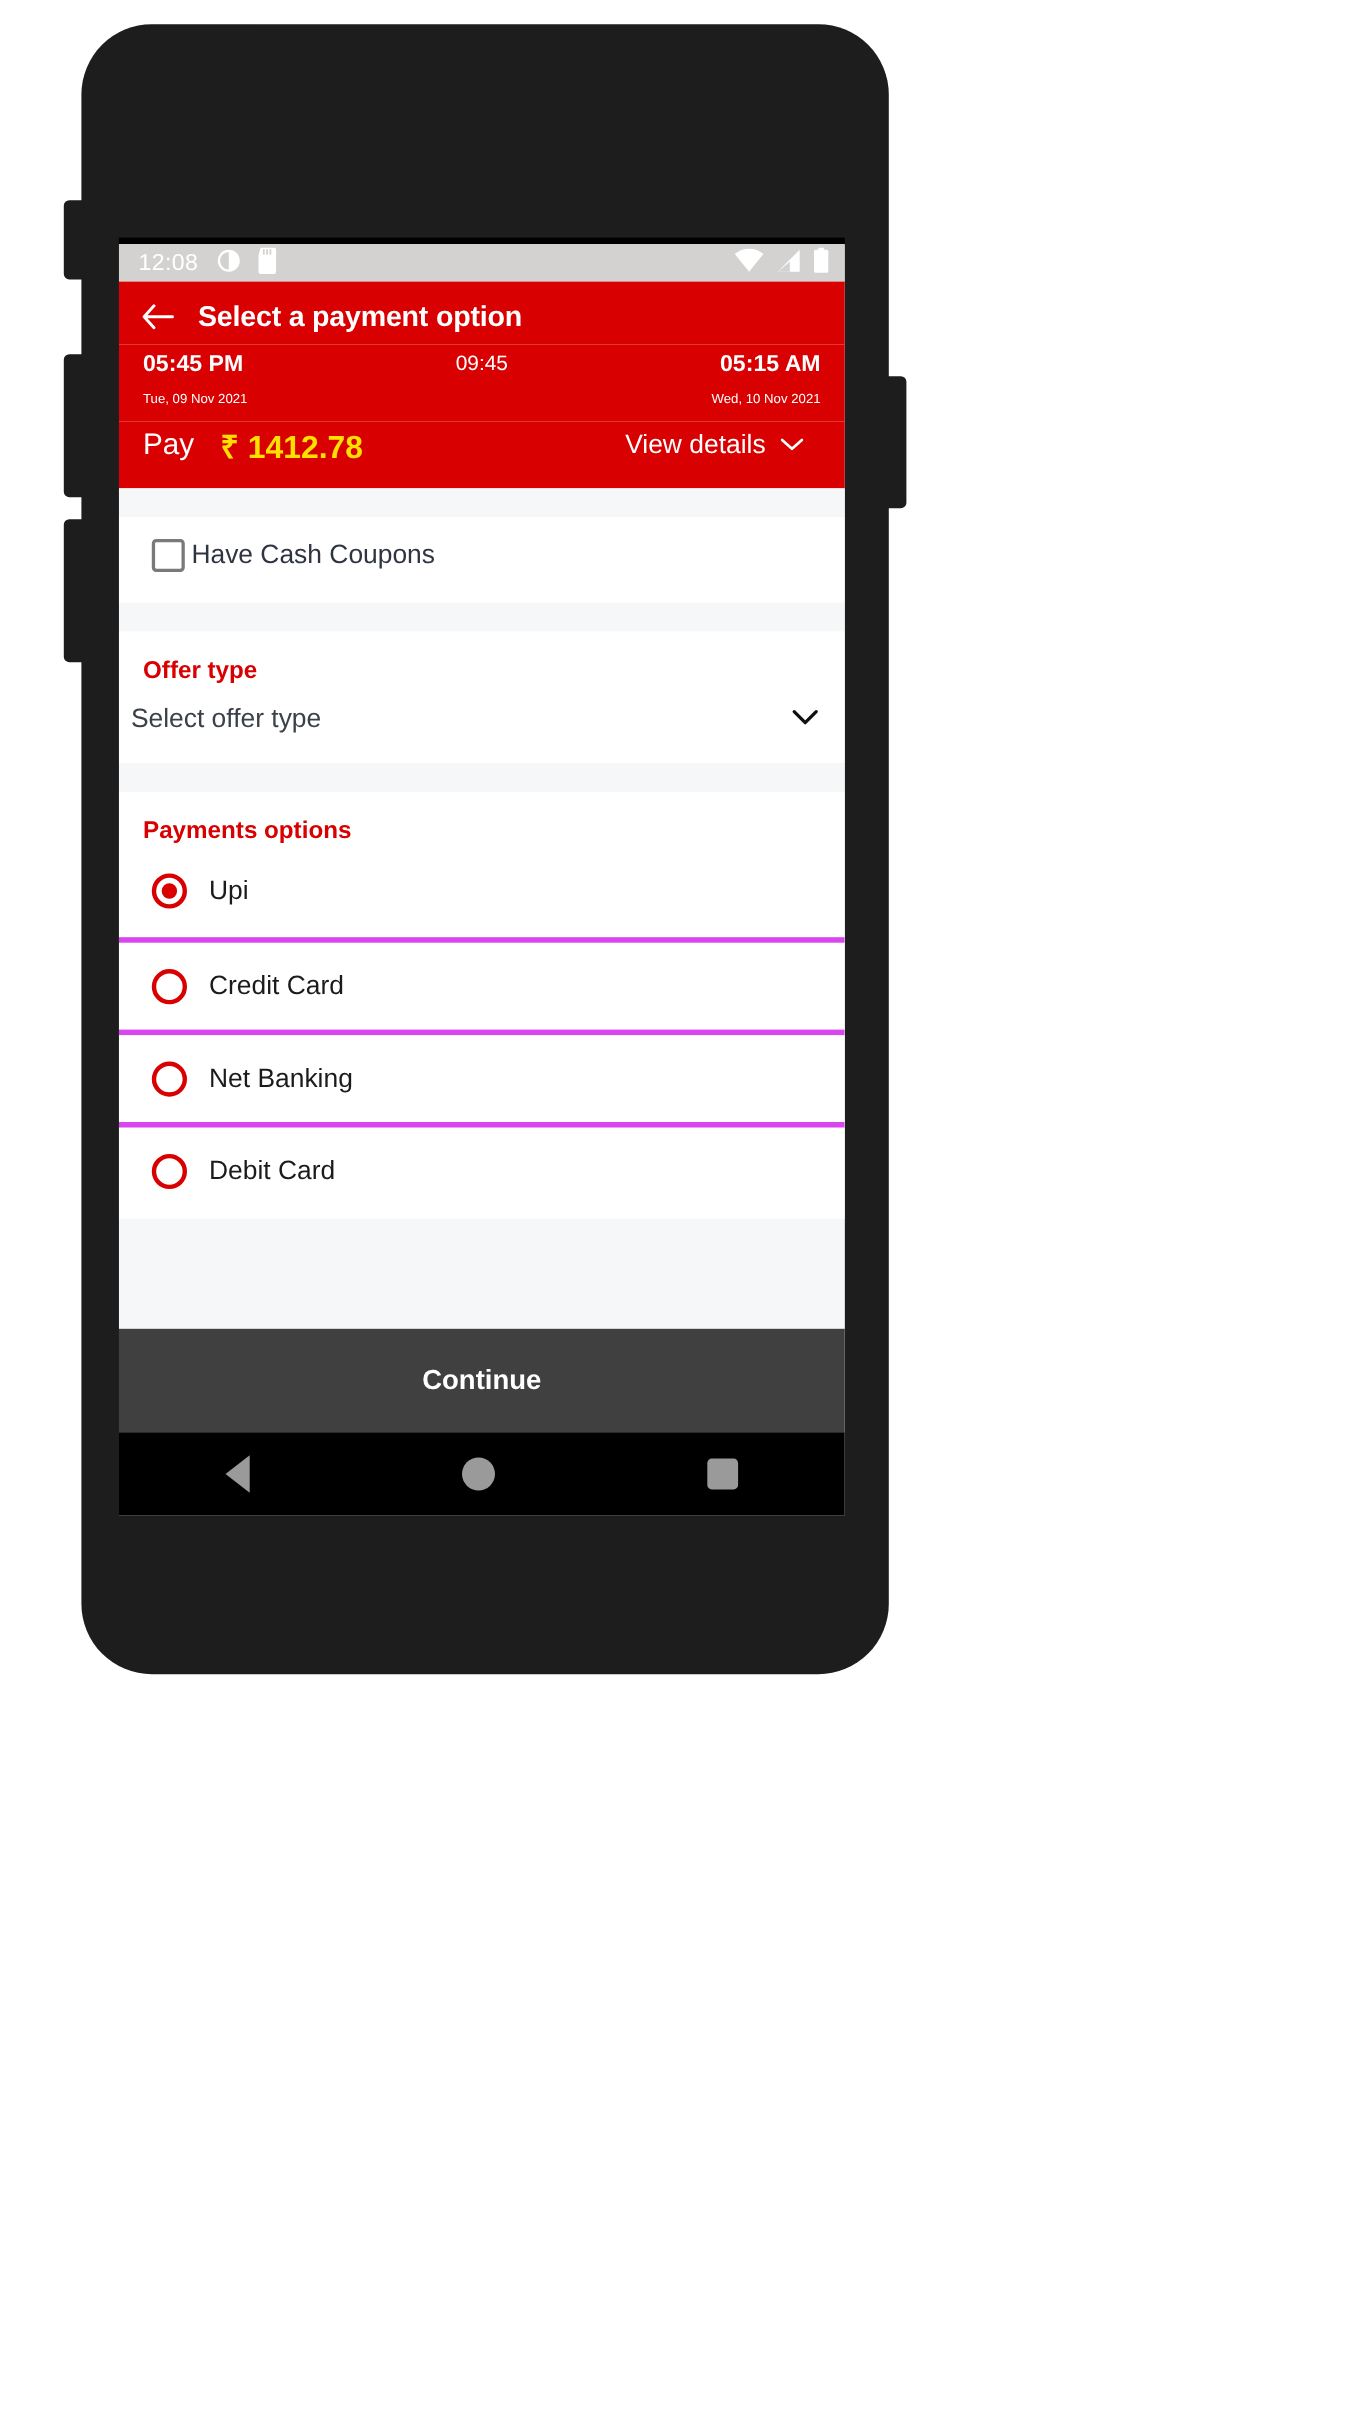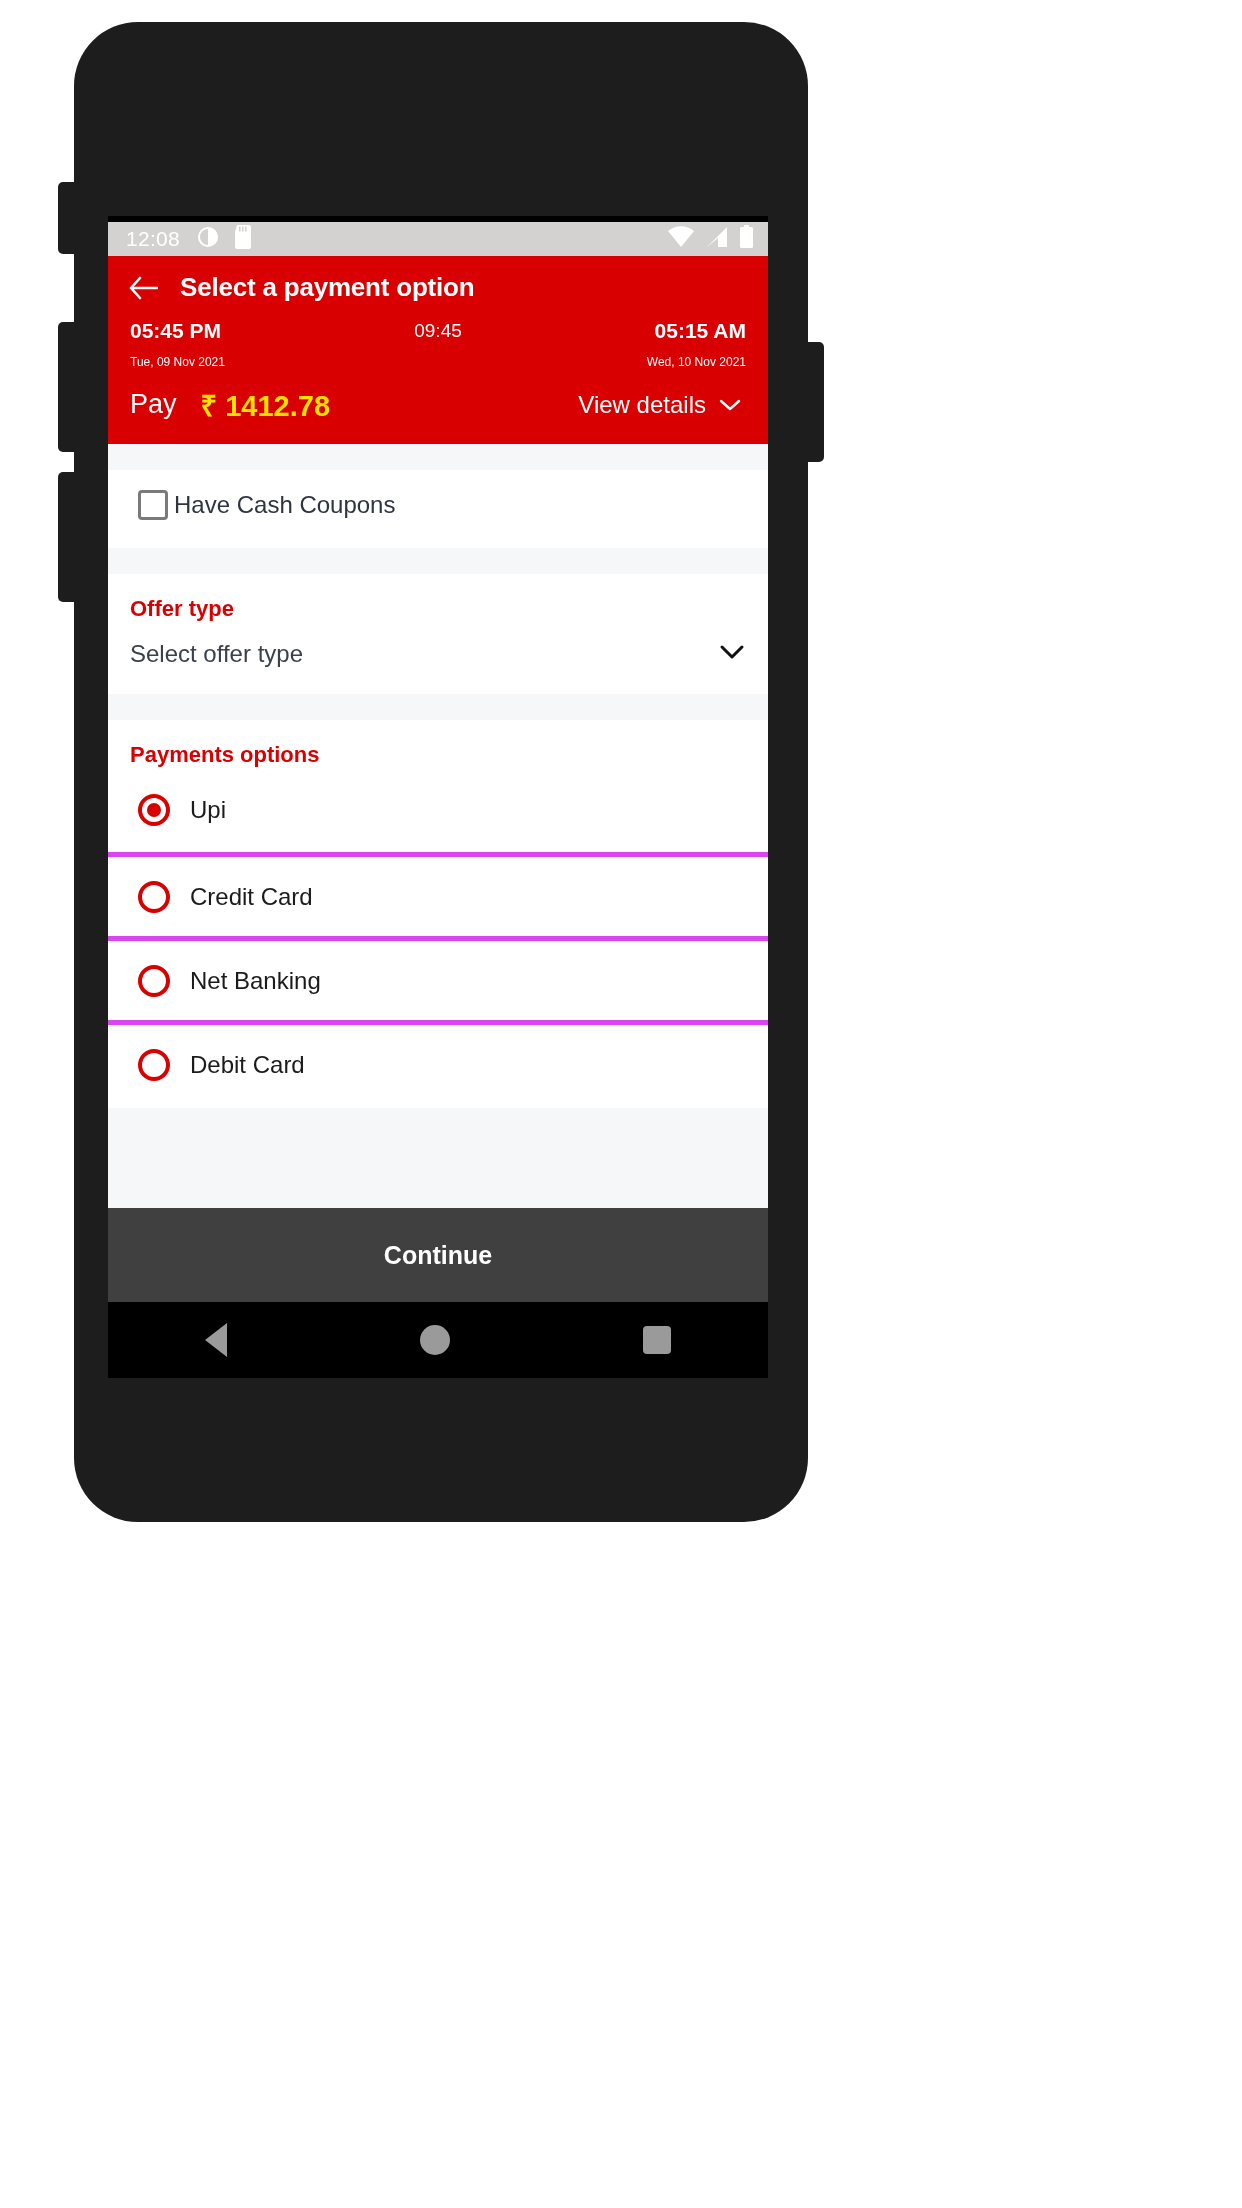--- a/index.html
+++ b/index.html
@@ -82,21 +82,21 @@
   .time { color:#ffffff; font-size:21px; font-weight:bold; }
   .duration { color:#ffffff; font-size:19px; font-weight:400; }
   .date { color:#ffffff; font-size:12px; font-weight:400; }
   #row-city { margin-bottom:12px; }
   #row-time { margin-bottom:12px; }
   #row-date { margin-bottom:14px; }
 
   #pay-row {
     display:flex; align-items:center;
     background:#d80000;
-    padding:2px 26px 20px 22px;
+    padding:2px 36px 20px 22px;
     flex:0 0 auto;
   }
   #pay-label { color:#ffffff; font-size:27px; font-weight:400; }
   #pay-amount { color:#ffe000; font-size:29px; font-weight:bold; margin-left:24px; }
   #view-details {
     margin-left:auto; display:flex; align-items:center; gap:12px;
     color:#ffffff; font-size:24px; font-weight:400;
   }
 
   
@@ -115,21 +115,21 @@
   }
   .checkbox {
     width:30px; height:30px;
     border:3px solid #7a7a7a; border-radius:4px;
     background:#ffffff; flex:0 0 auto;
   }
   .check-label { font-size:24px; color:#2e3440; }
 
   .dropdown-row {
     display:flex; align-items:center;
-    padding:18px 22px 26px 22px;
+    padding:18px 22px 26px 11px;
   }
   .dropdown-value { font-size:24px; color:#3b4149; }
   .dropdown-caret { margin-left:auto; }
 
   .pay-opt {
     display:flex; align-items:center; gap:20px;
     padding:0 22px 0 30px;
     height:84px;
   }
   .pay-opt + .pay-opt { border-top:5px solid #d946ef; }

